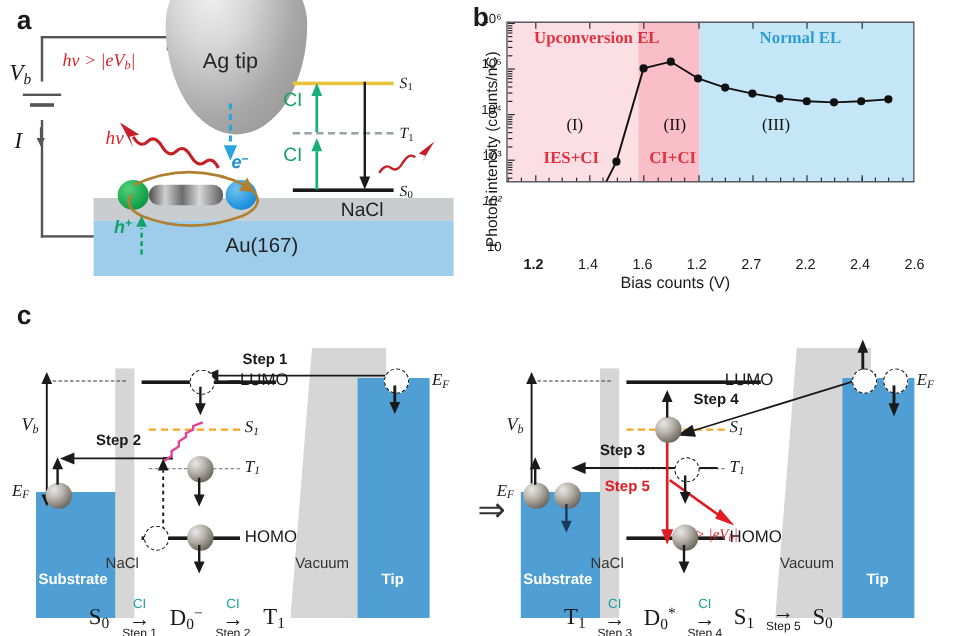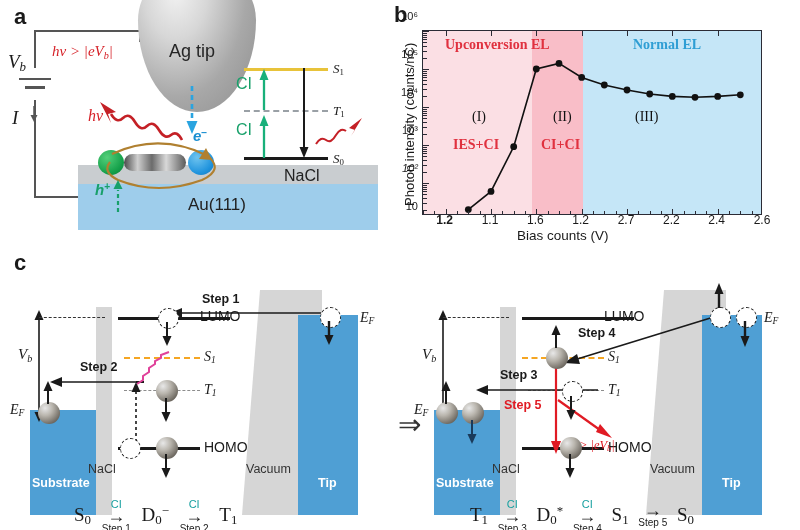--- a/index.html
+++ b/index.html
@@ -21,21 +21,21 @@
   .redtxt{color:#d62128;}
   .greentxt{color:#18a06a;}
   .bluetxt{color:#1a8fd1;}
   .italic{font-style:italic;}
   .lvl{position:absolute;}
   .sub{font-size:0.68em;vertical-align:-0.25em;}
   .sup{font-size:0.68em;vertical-align:0.45em;}
 
   
   #panelB{left:392px;top:0;width:408px;height:255px;}
-  #plotbox{position:absolute;left:30px;top:30px;width:340px;height:185px;
+  #plotbox{position:absolute;left:30px;top:18px;width:340px;height:134px;
            border:1.5px solid #2b2b35;box-sizing:border-box;overflow:hidden;background:#fff;}
   .region{position:absolute;top:0;bottom:0;}
   .ytick{position:absolute;left:-5px;width:5px;height:1px;background:#2b2b35;}
   .ytickm{position:absolute;left:-3px;width:3px;height:1px;background:#2b2b35;}
   .xtick{position:absolute;bottom:0;width:1px;height:5px;background:#2b2b35;}
   .xtickm{position:absolute;bottom:0;width:1px;height:3px;background:#2b2b35;}
   .ylab{position:absolute;font-size:11px;text-align:right;width:26px;}
   .xlab{position:absolute;font-size:12px;text-align:center;width:30px;}
   .axtitle{position:absolute;font-size:13.5px;}
   .ytitle{position:absolute;transform-origin:0 0;transform:rotate(-90deg);font-size:13px;white-space:nowrap;}
@@ -94,21 +94,21 @@
 
   <svg class="abs" style="left:78px;top:78px;" width="112" height="70">
     <path d="M104 62 Q99 52 93 57 Q87 62 81 52 Q75 42 69 48 Q63 54 57 44 Q51 34 45 40 Q39 46 33 36" stroke="#c42026" stroke-width="2.6" fill="none"></path>
     <path d="M22 24 L38 34 L30 36 L33 45 Z" fill="#c42026"></path>
   </svg>
   <span class="lbl redtxt italic" style="left:88px;top:108px;font-size:16px;font-family:'Liberation Serif',serif;">hν</span>
 
   <div class="naclBar" style="left:78px;top:165px;width:300px;height:19px;"></div>
   <div class="auBar" style="left:78px;top:184px;width:300px;height:46px;"></div>
   <span class="lbl" style="left:284px;top:168px;font-size:16px;color:#222;">NaCl</span>
-  <span class="lbl" style="left:188px;top:196px;font-size:17px;color:#222;">Au(111)</span>
+  <span class="lbl" style="left:188px;top:196px;font-size:17px;color:#222;">Au(167)</span>
 
   <div class="abs" style="left:98px;top:148px;width:120px;height:28px;">
     <div style="position:absolute;left:26px;top:6px;width:62px;height:17px;border-radius:9px;
          background:linear-gradient(90deg,#4a4a4a,#cfcfcf 22%,#6b6b6b 45%,#d8d8d8 68%,#5a5a5a);"></div>
     <div style="position:absolute;left:0px;top:2px;width:26px;height:25px;border-radius:50%;
          background:radial-gradient(circle at 35% 30%,#54d07a,#14a04a 65%,#0c7a37);"></div>
     <div style="position:absolute;left:90px;top:2px;width:26px;height:25px;border-radius:50%;
          background:radial-gradient(circle at 35% 30%,#6fc4ef,#1f93dd 65%,#1372b3);"></div>
   </div>
 
@@ -284,21 +284,21 @@
   <div id="ylablayer">
       <span class="ylab" style="left: 0px; top: 200px;">10</span>
       <span class="ylab" style="left: 0px; top: 162px; font-style: italic;">10²</span>
       <span class="ylab" style="left: 0px; top: 124px;">10³</span>
       <span class="ylab" style="left: 0px; top: 86px;">10⁴</span>
       <span class="ylab" style="left: 0px; top: 48px;">10⁵</span>
       <span class="ylab" style="left: 0px; top: 10px;">10⁶</span>
     </div>
   <div id="xlablayer">
       <span class="xlab" style="left: 37.6667px; top: 213px; font-weight: bold;">1.2</span>
-      <span class="xlab" style="left: 83px; top: 213px;">1.1</span>
+      <span class="xlab" style="left: 83px; top: 213px;">1.4</span>
       <span class="xlab" style="left: 128.333px; top: 213px;">1.6</span>
       <span class="xlab" style="left: 173.667px; top: 213px;">1.2</span>
       <span class="xlab" style="left: 219px; top: 213px;">2.7</span>
       <span class="xlab" style="left: 264.333px; top: 213px;">2.2</span>
       <span class="xlab" style="left: 309.667px; top: 213px;">2.4</span>
       <span class="xlab" style="left: 355px; top: 213px;">2.6</span>
     </div>
 
   <span class="axtitle" style="left:125px;top:228px;">Bias counts (V)</span>
 </div>

